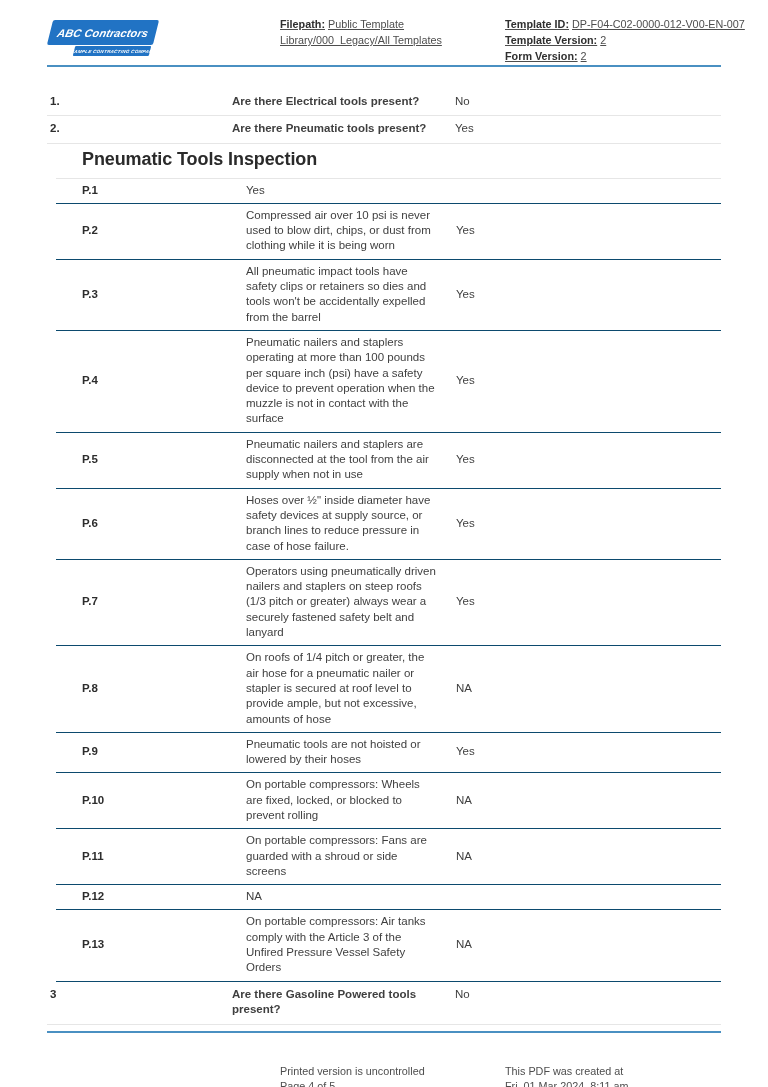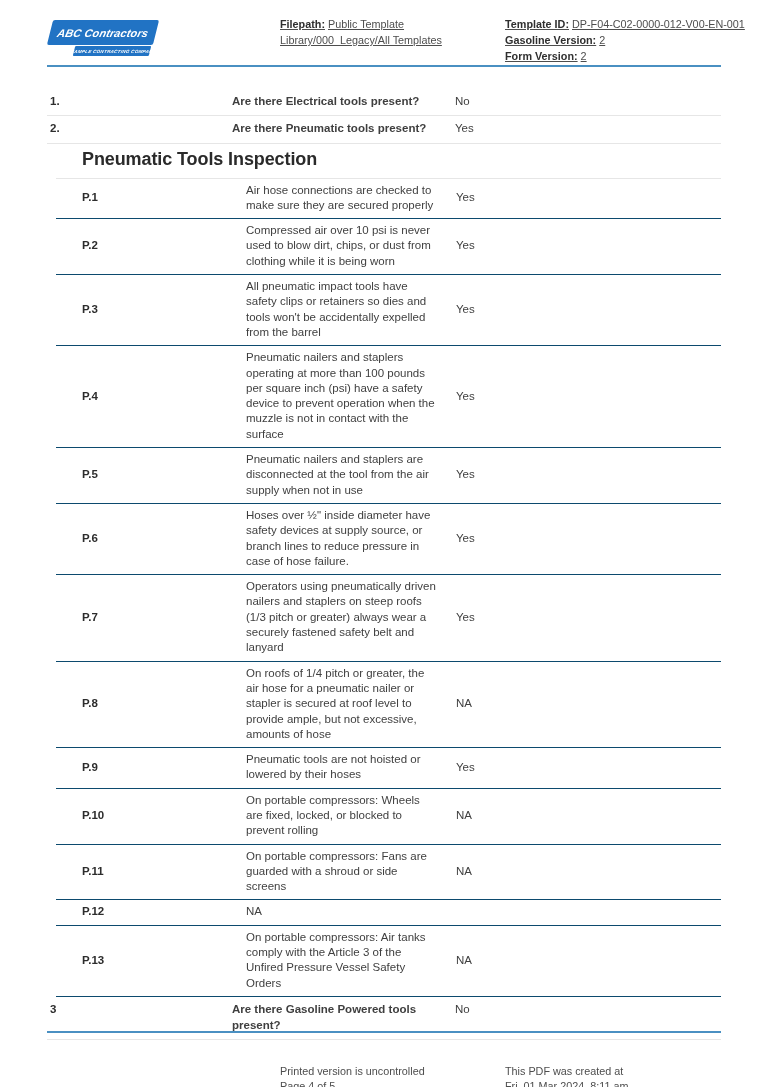--- a/index.html
+++ b/index.html
@@ -97,24 +97,24 @@
     <span>EXAMPLE CONTRACTING COMPANY</span>
   </div>
 </div>
 
 <div class="hdr-block hdr-filepath">
   <span class="lbl">Filepath:</span><span>Public Template Library/000_Legacy/All Templates</span>
 </div>
 
 <div class="hdr-block hdr-meta">
   <div class="row">
-    <span class="lbl">Template ID:</span><span>DP-F04-C02-0000-012-V00-EN-001</span>
+    <span class="lbl">Template ID:</span><span>DP-F04-C02-0000-012-V00-EN-007</span>
   </div>
   <div class="row">
-    <span class="lbl">Gasoline Version:</span><span>2</span>
+    <span class="lbl">Template Version:</span><span>2</span>
   </div>
   <div class="row">
     <span class="lbl">Form Version:</span><span>2</span>
   </div>
 </div>
 
 <div class="rule rule-top"></div>
 
 <div class="content">
 
@@ -127,21 +127,20 @@
     <div class="onum">2.</div>
     <div class="oq">Are there Pneumatic tools present?</div>
     <div class="oans">Yes</div>
   </div>
 
   <div class="section-title">Pneumatic Tools Inspection</div>
 
   <div class="ptable">
     <div class="prow">
       <div class="pnum">P.1</div>
-      <div class="pq">Air hose connections are checked to make sure they are secured properly</div>
       <div class="pans">Yes</div>
     </div>
     <div class="prow">
       <div class="pnum">P.2</div>
       <div class="pq">Compressed air over 10 psi is never used to blow dirt, chips, or dust from clothing while it is being worn</div>
       <div class="pans">Yes</div>
     </div>
     <div class="prow">
       <div class="pnum">P.3</div>
       <div class="pq">All pneumatic impact tools have safety clips or retainers so dies and tools won't be accidentally expelled from the barrel</div>

